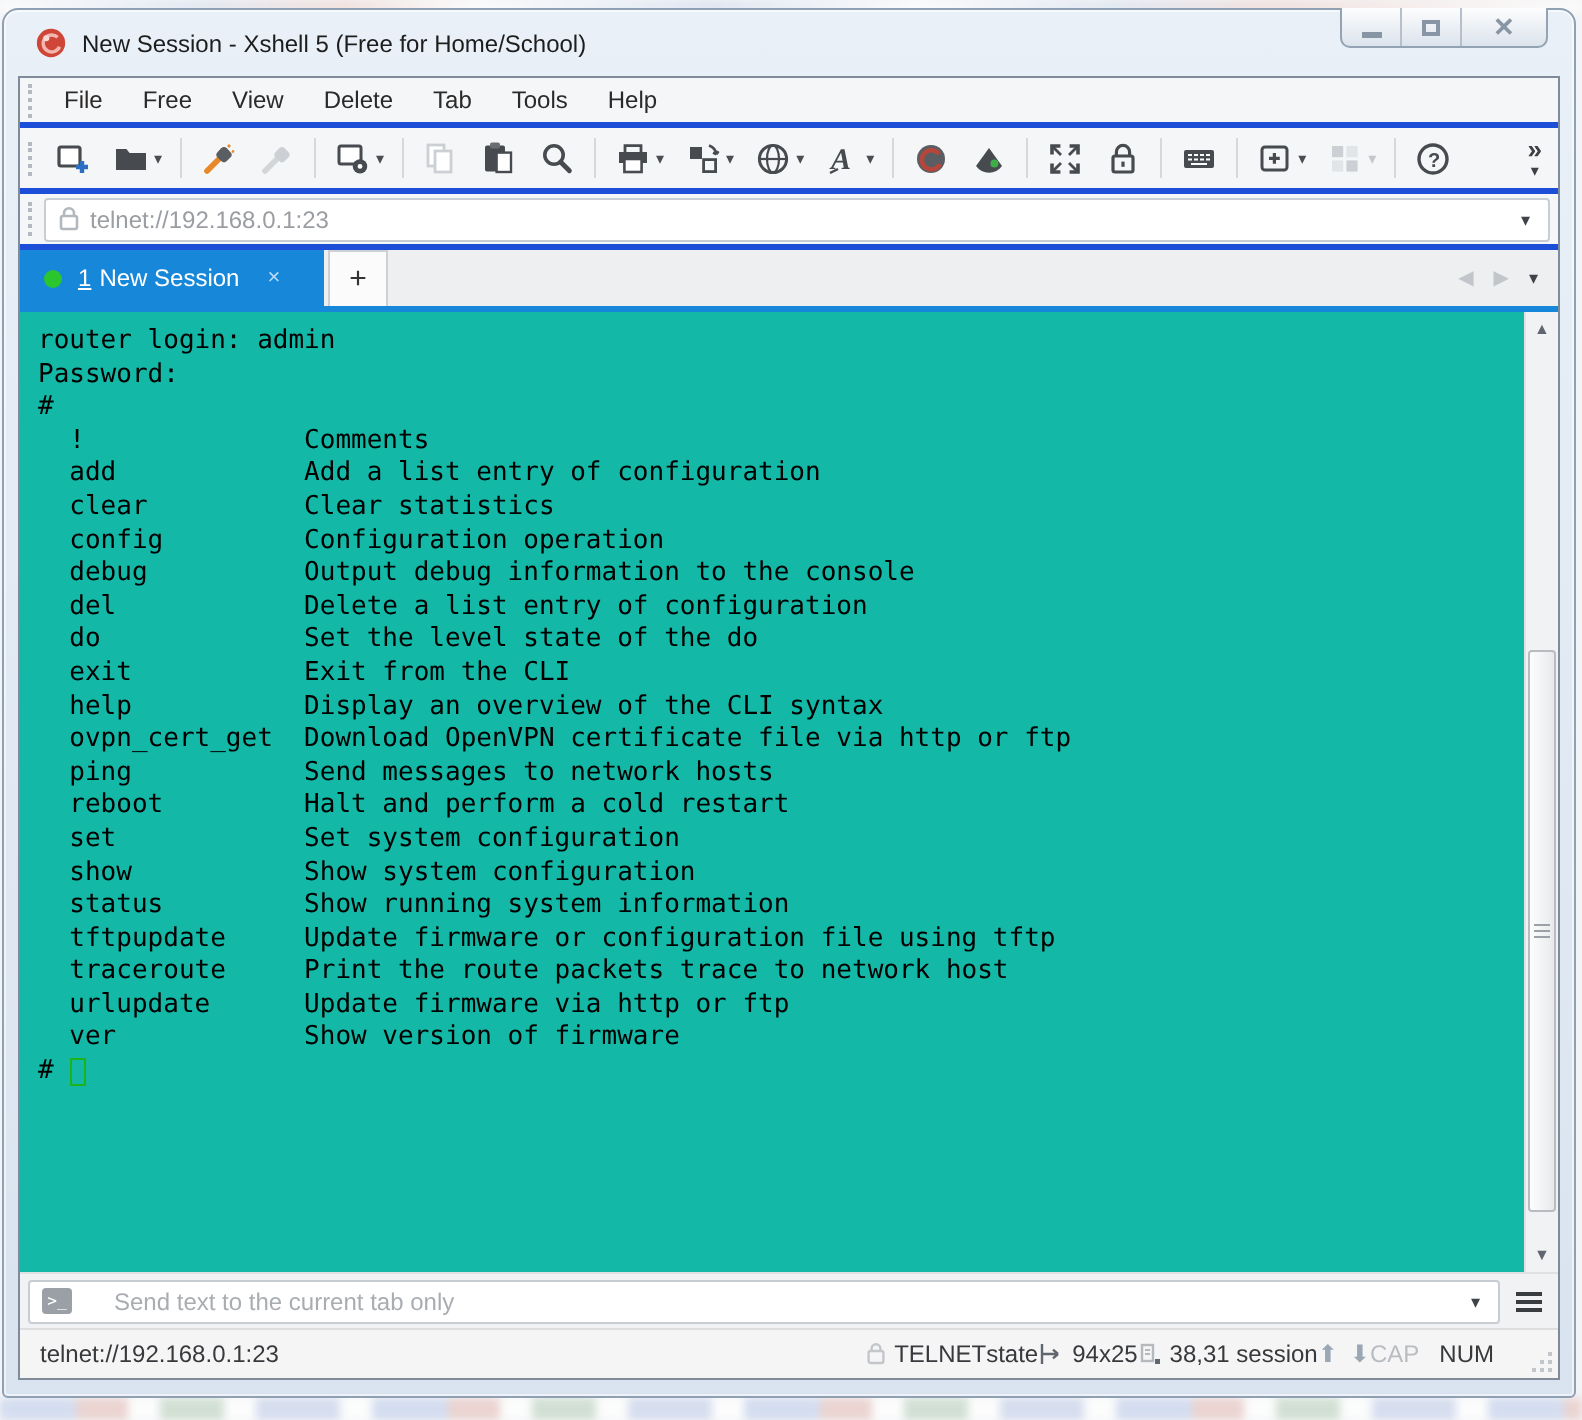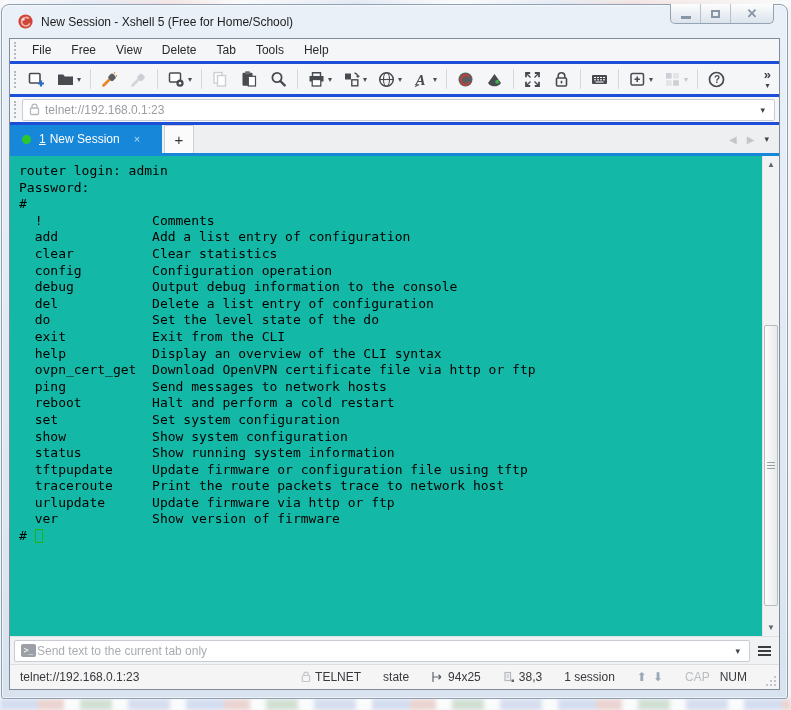--- a/index.html
+++ b/index.html
@@ -81,29 +81,29 @@
   .sb-track { flex:1; position:relative; }
   .sb-thumb { position:absolute; left:1px; right:1px; top:34%; height:63%; border:1px solid #b8bcc0; border-radius:2px;
     background:linear-gradient(90deg,#fdfdfd,#e7e9eb); display:flex; align-items:center; justify-content:center; }
   .sb-grip { width:8px; height:7px;
     background:repeating-linear-gradient(#9aa0a6 0 1px,transparent 1px 3px); }
 
   
   .sendbar { height:28px; background:#f1f2f3; display:flex; align-items:center; padding:2px 4px; border-top:1px solid #dfe1e3; flex:none; }
   .send-input { flex:1; height:22px; background:#fff; border:1px solid #c8cdd3; border-radius:2px; display:flex; align-items:center; padding:0 6px; }
   .send-term-icon { width:15px; height:13px; background:#9aa0a6; border-radius:2px; color:#fff; font-size:8px; line-height:13px; text-align:center; font-family:"DejaVu Sans Mono", monospace; flex:none; }
-  .send-placeholder { font-size:12px; color:#a9adb2; margin-left:1px; flex:1; }
+  .send-placeholder { font-size:12px; color:#a9adb2; margin-left:21px; flex:1; }
   .send-drop { font-size:9px; color:#3f4347; padding:0 3px; }
   .send-menu { margin:0 4px 0 8px; display:flex; flex-direction:column; gap:2px; }
   .send-menu i { width:13px; height:2px; background:#3a3d40; display:block; }
 
   
   .statusbar { height:25px; background:#f5f5f5; border-top:1px solid #dcdee0; display:flex; align-items:center; font-size:12px; color:#37393c; padding:0 6px; flex:none; position:relative; }
   .status-url { margin-left:4px; }
-  .status-right { margin-left:auto; display:flex; align-items:center; gap:22px; padding-right:26px; }
+  .status-right { margin-left:auto; display:flex; align-items:center; padding-right:26px; }
   .status-item { display:flex; align-items:center; gap:4px; }
   .status-dim { color:#b9bdc1; }
   .font-arrows { display:flex; gap:6px; color:#9aa8b6; font-size:12px; }
   .resize-grip { position:absolute; right:2px; bottom:2px; }
 
   .icon-sm { display:block; }
 </style>
 </head>
 <body>
 

